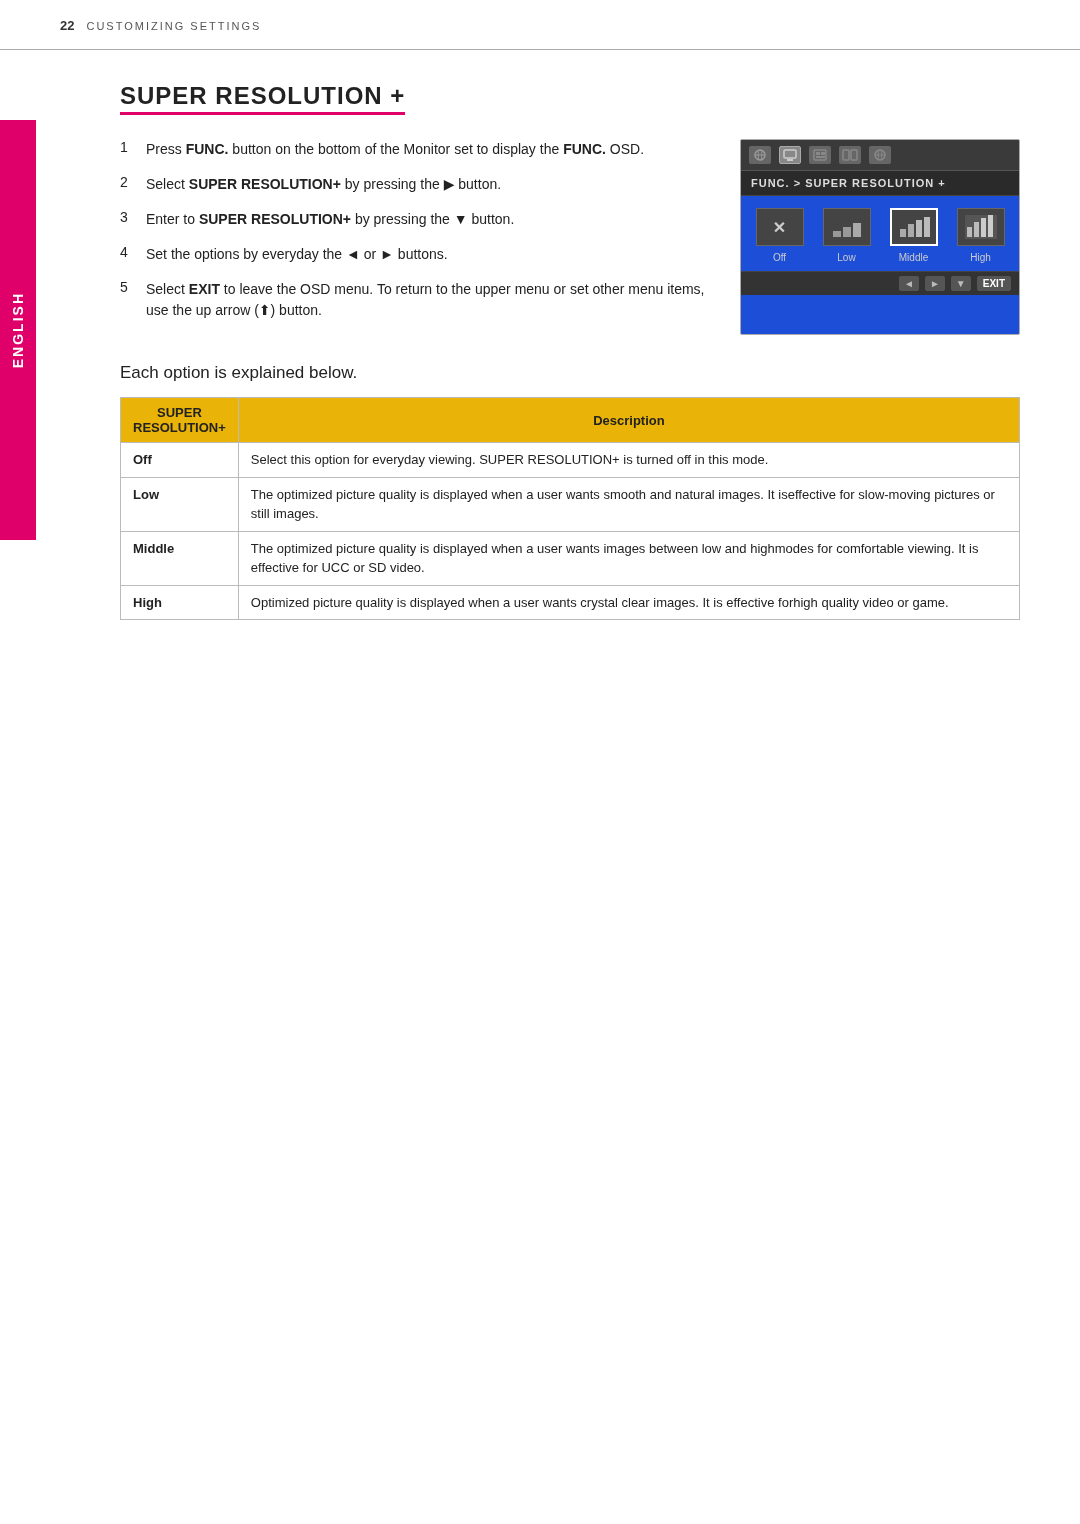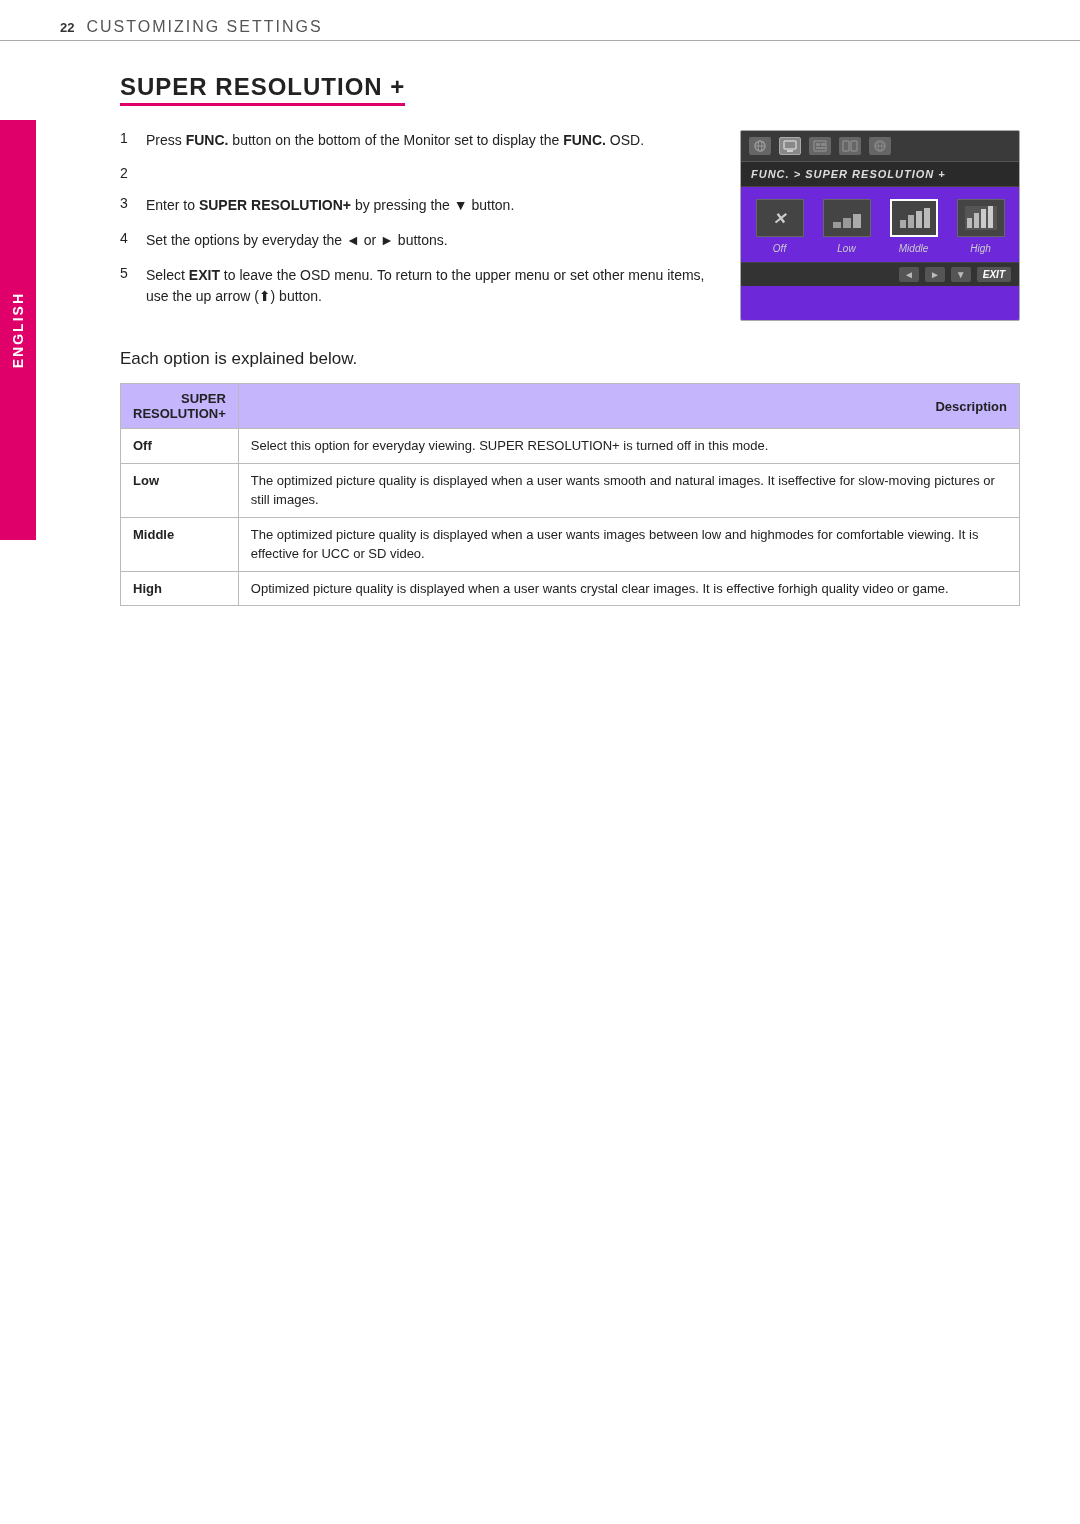--- a/index.html
+++ b/index.html
@@ -31,34 +31,34 @@
       color: #fff;
       font-weight: bold;
       font-size: 14px;
       letter-spacing: 2px;
       writing-mode: vertical-rl;
       transform: rotate(180deg);
       text-transform: uppercase;
     }
 
     .page-header {
-      padding: 18px 60px 4px 60px;
+      padding: 18px 60px 16px 60px;
       border-bottom: 1px solid #aaa;
       display: flex;
       align-items: center;
     }
 
     .page-number {
       font-size: 13px;
       font-weight: bold;
       color: #333;
     }
 
     .page-header-title {
-      font-size: 16px;
+      font-size: 11px;
       color: #555;
       letter-spacing: 2px;
       text-transform: uppercase;
       margin-left: 12px;
     }
 
     .main-content {
       padding: 32px 60px 40px 84px;
       margin-left: 36px;
     }
@@ -103,25 +103,24 @@
       line-height: 1.5;
     }
 
     .step-text strong {
       font-weight: bold;
     }
 
     .osd-panel {
       width: 280px;
       border: 1px solid #aaa;
-      background: #6d28d9;
+      background: #1d4ed8;
       border-radius: 2px;
       flex-shrink: 0;
       overflow: hidden;
-      font-style: italic;
     }
 
     .osd-top-bar {
       background: #3a3a3a;
       display: flex;
       align-items: center;
       padding: 6px 8px;
       gap: 8px;
       border-bottom: 1px solid #555;
     }
@@ -219,24 +218,24 @@
       margin-bottom: 14px;
     }
 
     .desc-table {
       width: 100%;
       border-collapse: collapse;
       font-size: 13px;
     }
 
     .desc-table th {
-      background: #c4b5fd;
+      background: #eab308;
       border: 1px solid #bbb;
       padding: 7px 12px;
-      text-align: right;
+      text-align: center;
       font-weight: bold;
       font-size: 13px;
     }
 
     .desc-table td {
       border: 1px solid #bbb;
       padding: 7px 12px;
       vertical-align: top;
       line-height: 1.5;
     }
@@ -269,20 +268,21 @@
 
     <div class="instructions">
 
       <div class="instruction-item">
         <span class="step-number">1</span>
         <span class="step-text">Press <strong>FUNC.</strong> button on  the bottom of the Monitor set to display the <strong>FUNC.</strong> OSD.</span>
       </div>
 
       <div class="instruction-item">
         <span class="step-number">2</span>
+        <span class="step-text">Select <strong>SUPER RESOLUTION+</strong> by pressing the ▶ button.</span>
       </div>
 
       <div class="instruction-item">
         <span class="step-number">3</span>
         <span class="step-text">Enter to <strong>SUPER RESOLUTION+</strong> by pressing the ▼ button.</span>
       </div>
 
       <div class="instruction-item">
         <span class="step-number">4</span>
         <span class="step-text">Set the options by everyday the ◄ or ► buttons.</span>

